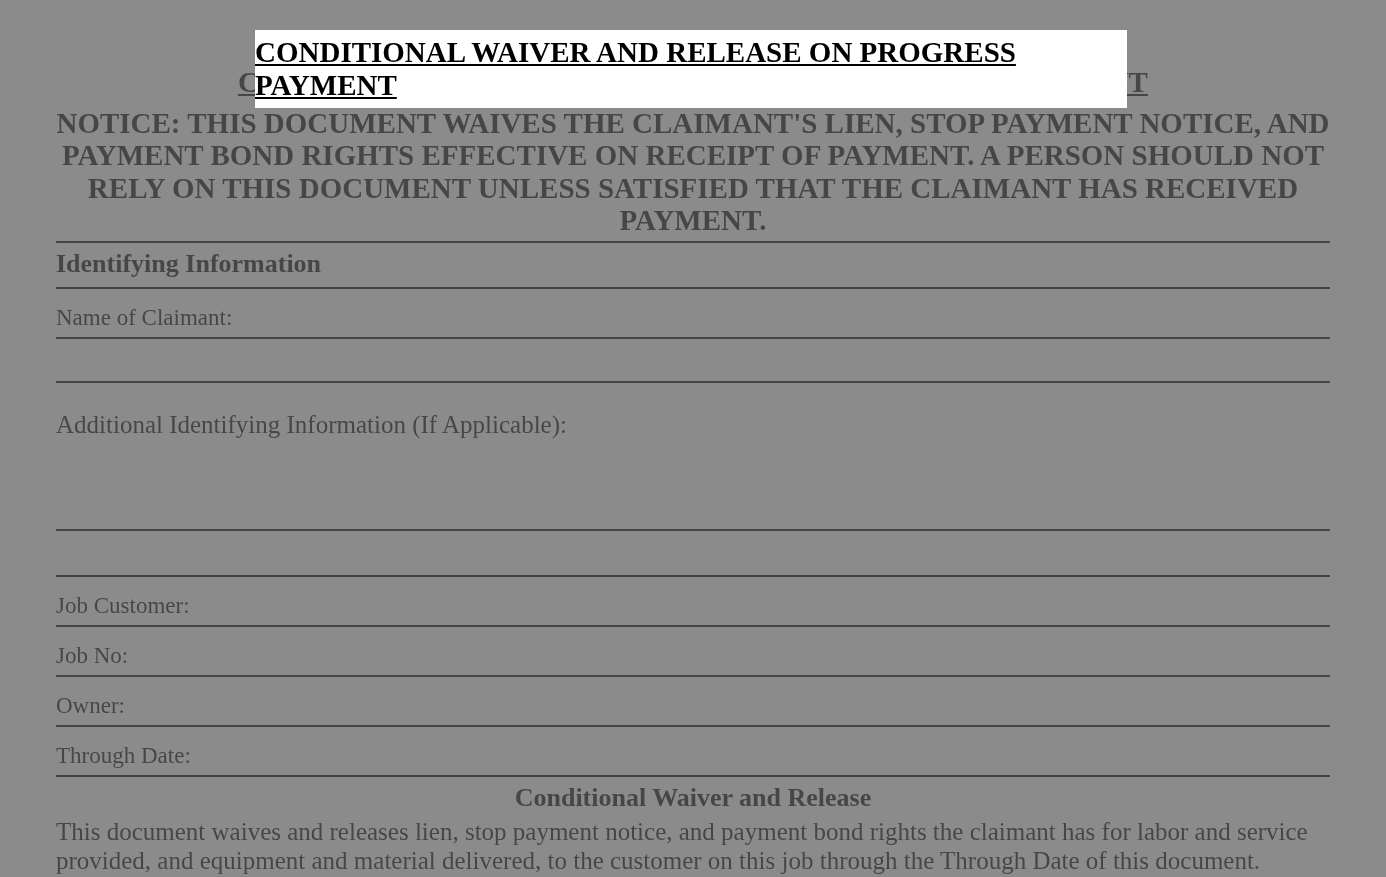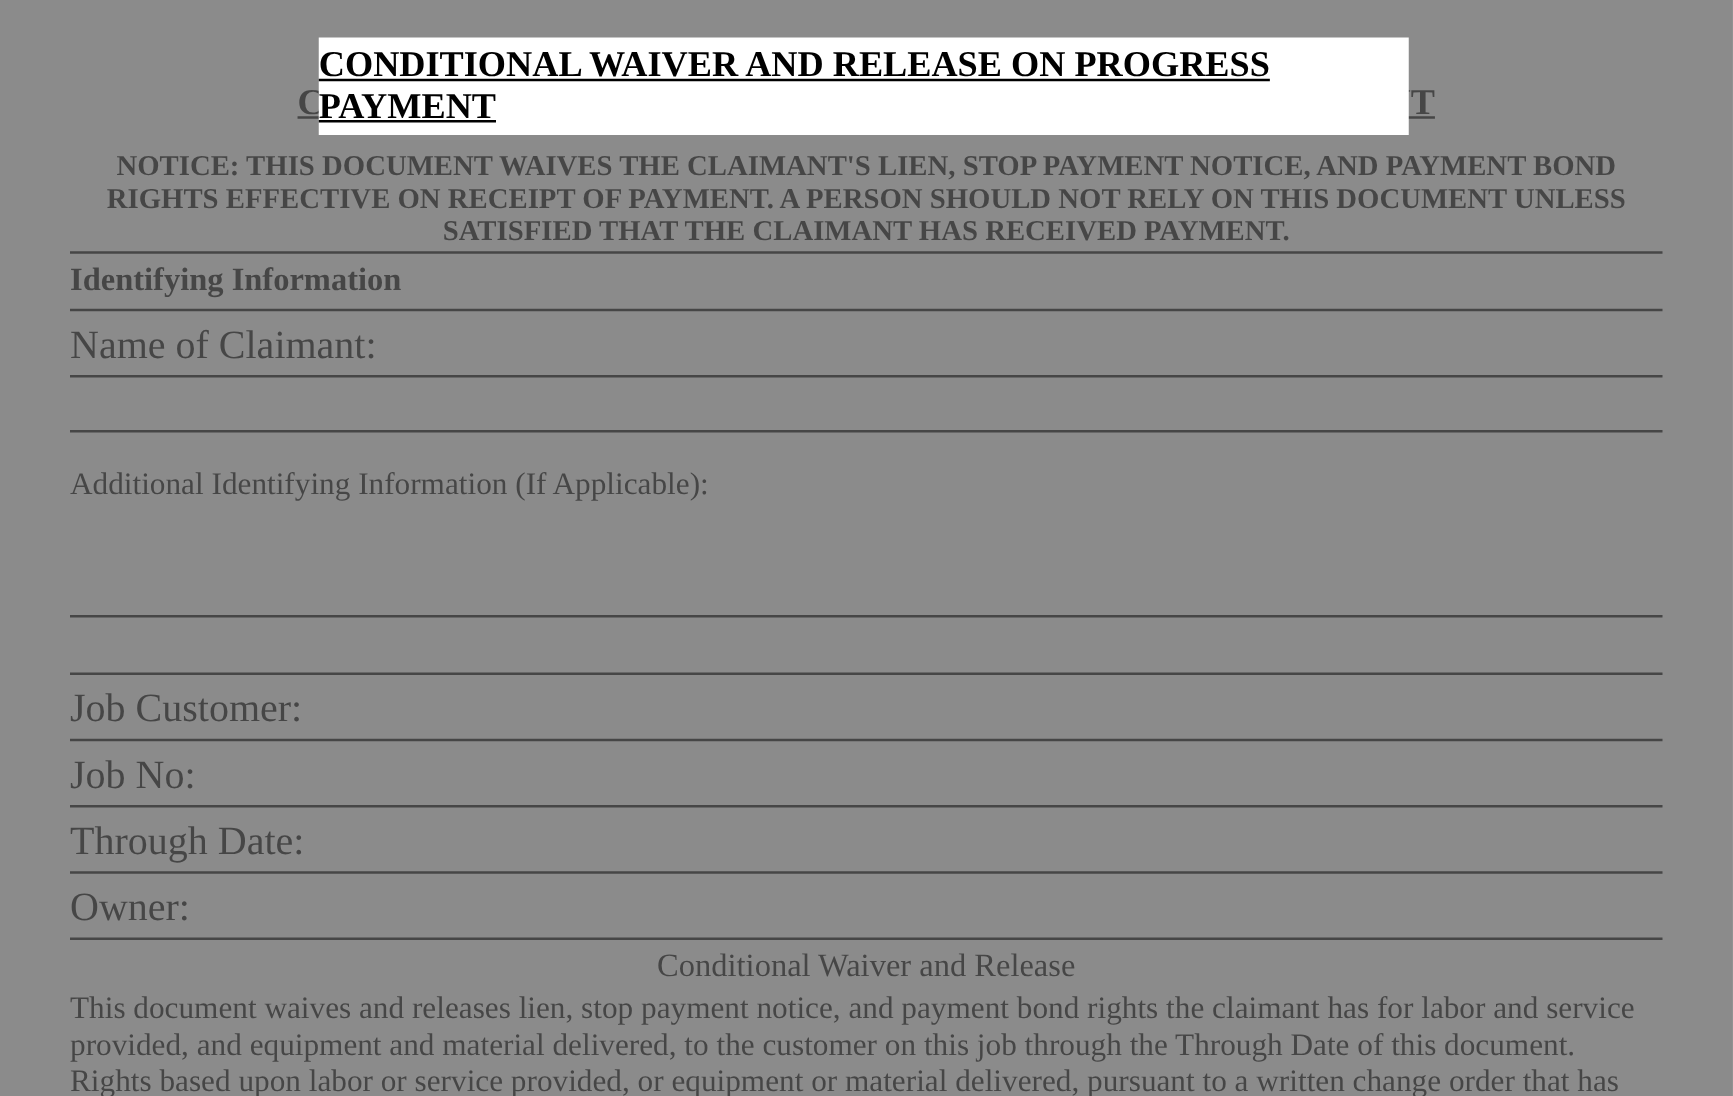--- a/index.html
+++ b/index.html
@@ -71,57 +71,57 @@
     padding-bottom: 6px;
   }
   .title-over span {
     font-weight: bold;
     font-size: 29px;
     text-decoration: underline;
     color: #000;
   }
   .notice {
     font-weight: bold;
-    font-size: 23px;
+    font-size: 29px;
     text-align: center;
     line-height: 1.12;
-    margin-top: 17px;
+    margin-top: 4px;
   }
   .section-head {
     font-weight: bold;
     font-size: 26px;
     border-top: 2px solid #000;
     border-bottom: 2px solid #000;
     padding: 6px 0 8px 0;
     margin-top: 4px;
   }
   .field-row {
     border-bottom: 2px solid #000;
     padding: 8px 0 6px 0;
-    font-size: 32px;
+    font-size: 23px;
     display: flex;
     align-items: baseline;
     gap: 8px;
   }
   .field-row .value {
     flex: 1;
     min-height: 28px;
   }
   .additional-block {
     padding-top: 8px;
     font-size: 25px;
     margin-top: 20px;
   }
   .blank-line {
     border-bottom: 2px solid #000;
     height: 46px;
   }
   .blank-line.first { height: 92px; }
   .body-head {
-    font-weight: normal;
+    font-weight: bold;
     font-size: 26px;
     text-align: center;
     padding: 6px 0 4px 0;
   }
   .body-text {
     font-size: 25px;
     line-height: 1.18;
     text-align: left;
   }
 </style>
@@ -159,26 +159,26 @@
       <span>Job Customer:</span>
       <span class="value"></span>
     </div>
 
     <div class="field-row">
       <span>Job No:</span>
       <span class="value"></span>
     </div>
 
     <div class="field-row">
-      <span>Through Date:</span>
+      <span>Owner:</span>
       <span class="value"></span>
     </div>
 
     <div class="field-row">
-      <span>Owner:</span>
+      <span>Through Date:</span>
       <span class="value"></span>
     </div>
 
     <div class="body-head">Conditional Waiver and Release</div>
 
     <div class="body-text">This document waives and releases lien, stop payment notice, and payment bond rights the claimant has for labor and service provided, and equipment and material delivered, to the customer on this job through the Through Date of this document. Rights based upon labor or service provided, or equipment or material delivered, pursuant to a written change order that has been fully executed by the parties prior to the date that this document is signed by the</div>
 
   </div>
 
   <div class="overlay"></div>

